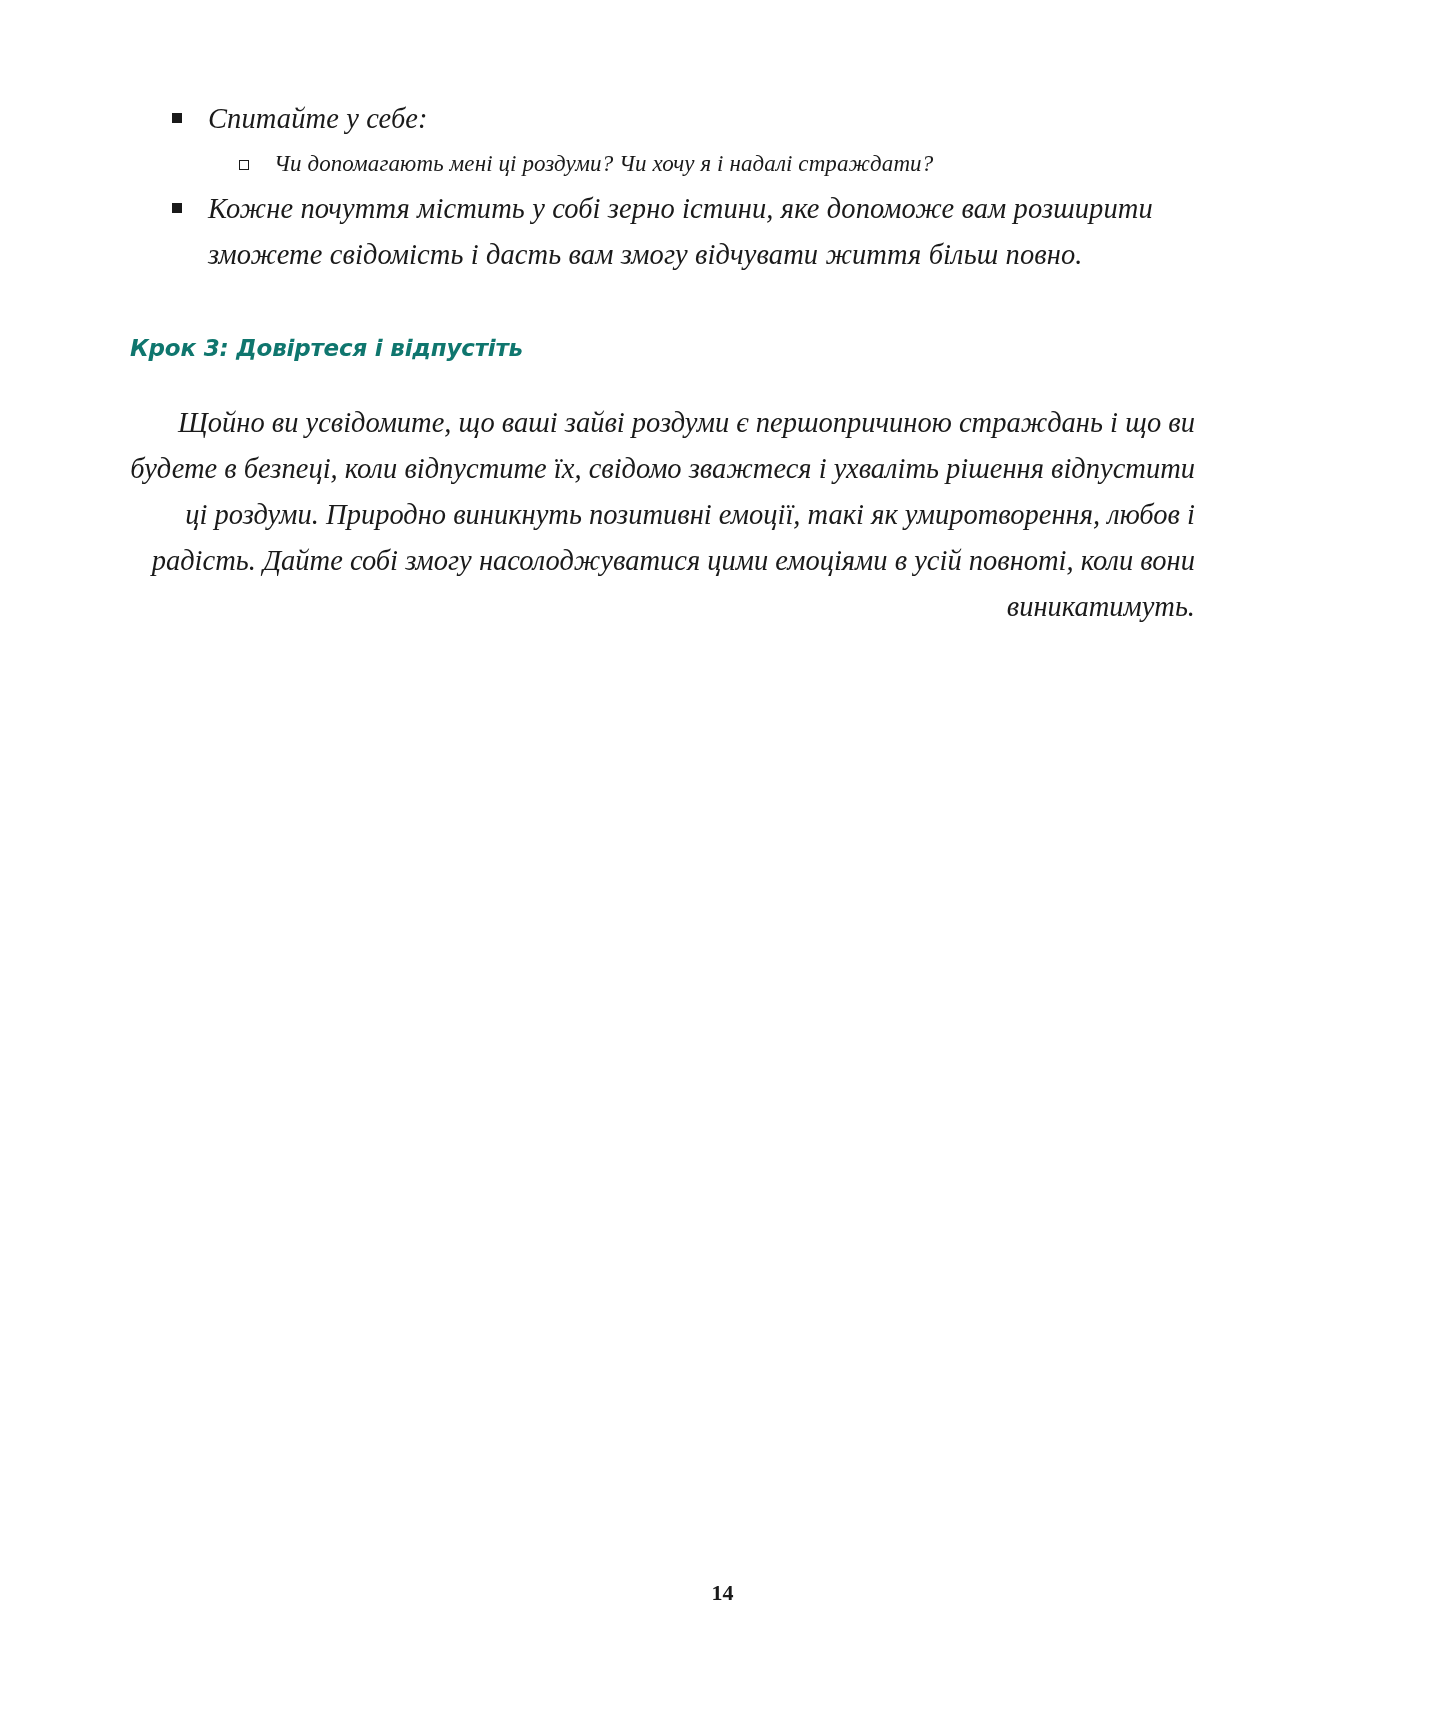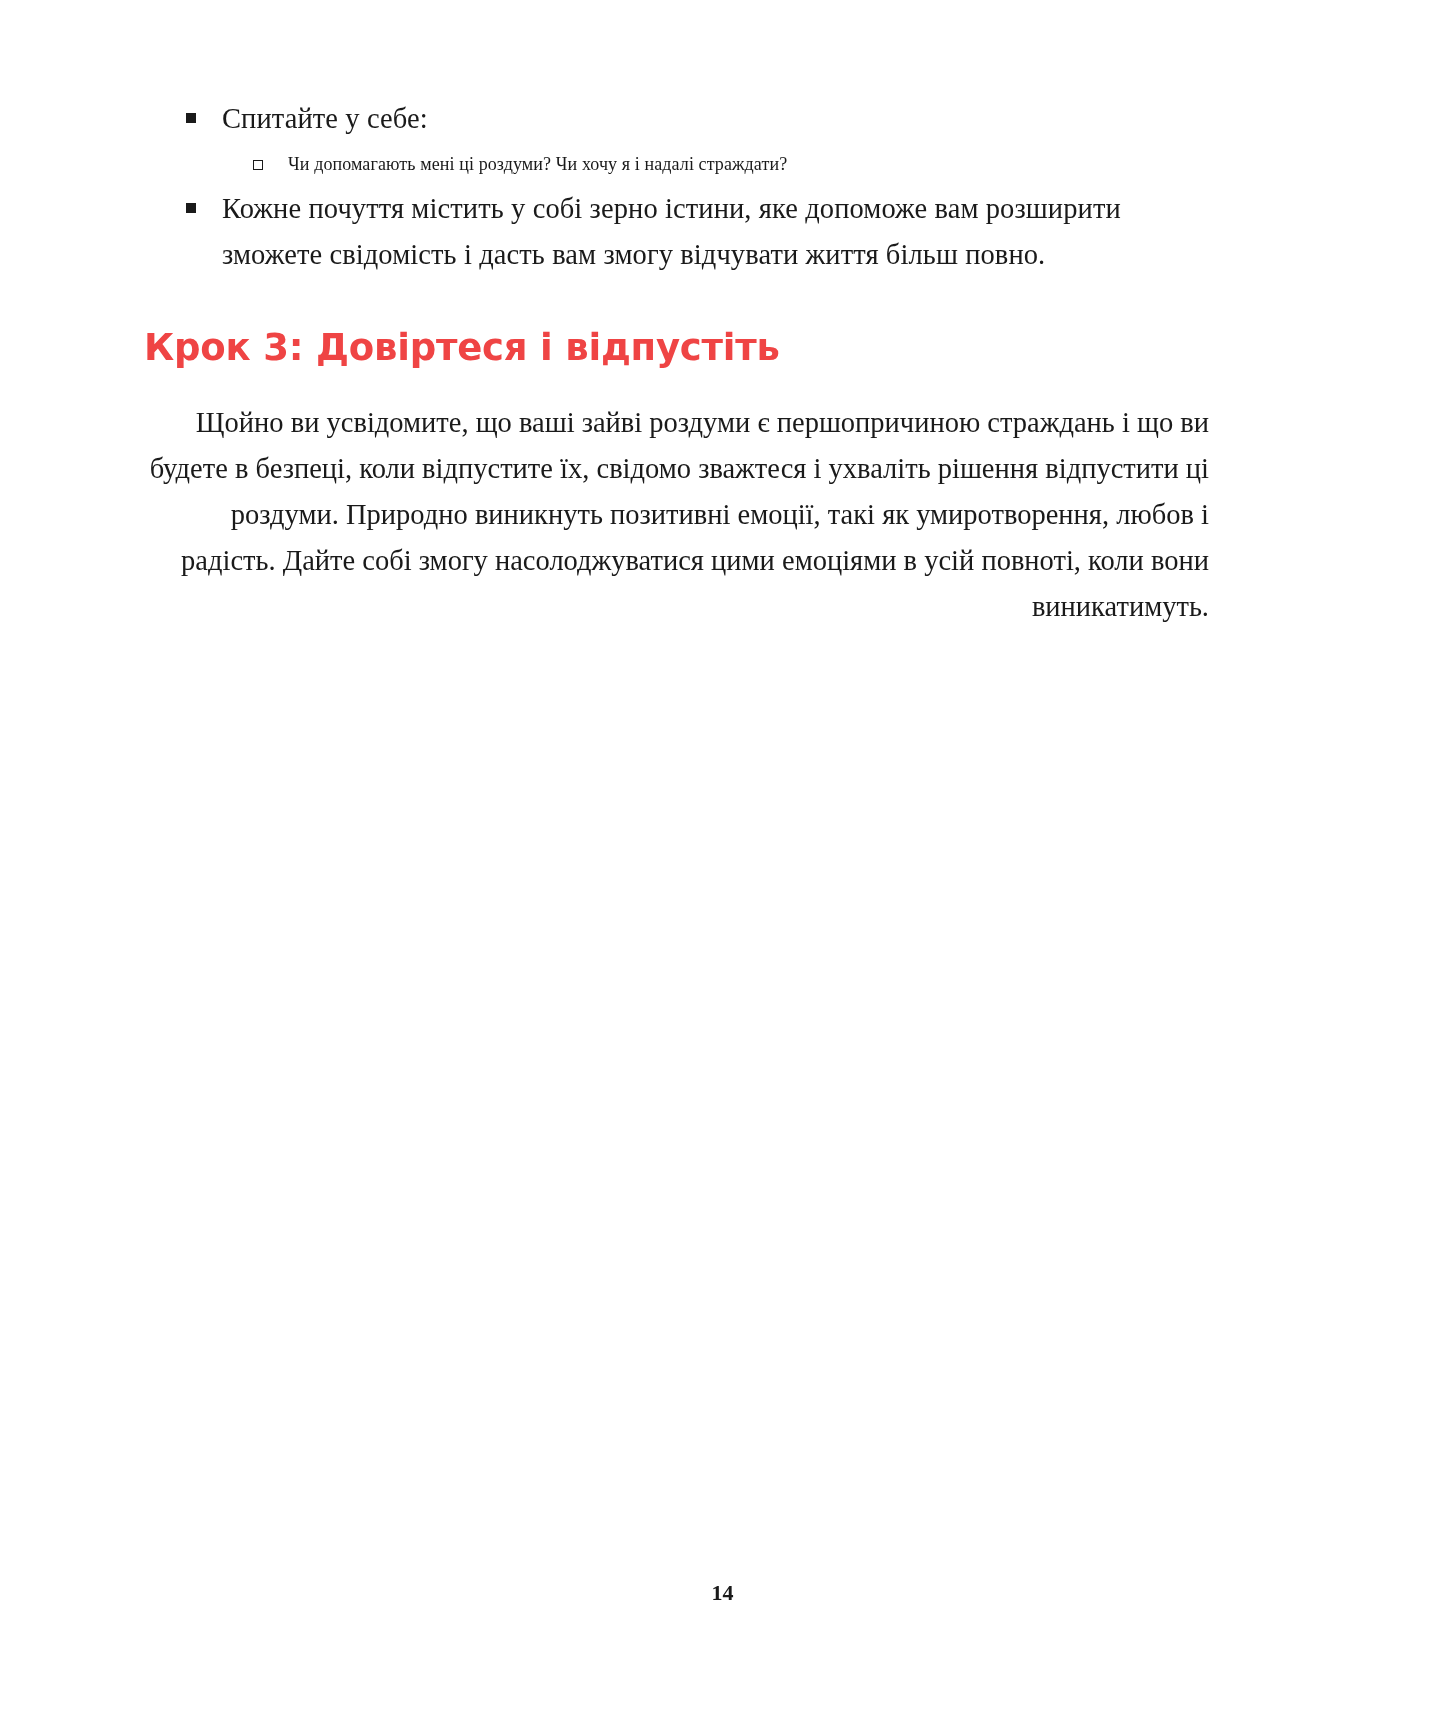--- a/index.html
+++ b/index.html
@@ -17,23 +17,24 @@
     position: relative;
     width: 1445px;
     height: 1727px;
     margin: 0 auto;
     background: #ffffff;
     overflow: hidden;
     box-sizing: border-box;
   }
   .content {
     position: absolute;
-    left: 144px;
+    left: 130px;
     top: 96px;
     width: 1075px;
+    font-style: italic;
   }
 
   
   ul.level1 {
     list-style: none;
     margin: 0;
     padding: 0;
   }
   ul.level1 > li.bullet-item {
     position: relative;
@@ -57,42 +58,42 @@
   }
 
   ul.level2 {
     list-style: none;
     margin: 0;
     padding: 0;
   }
   ul.level2 > li.subbullet-item {
     position: relative;
     padding-left: 66px;
-    font-size: 18px;
+    font-size: 23px;
     line-height: 44px;
     text-align: left;
   }
   ul.level2 > li.subbullet-item > .marker-hollow {
     position: absolute;
     left: 31px;
     top: 18px;
     width: 8px;
     height: 8px;
     border: 1.6px solid #1a1a1a;
     background: transparent;
   }
 
   
   .section-heading {
     font-family: "DejaVu Sans", "Liberation Sans", sans-serif;
     font-weight: bold;
-    font-size: 37px;
+    font-size: 23px;
     line-height: 44px;
     letter-spacing: -0.2px;
-    color: #ef4444;
+    color: #0f766e;
     margin: 48px 0 0 0;
   }
 
   
   .body-paragraph {
     font-size: 28.5px;
     line-height: 46px;
     margin: 30px 0 0 0;
     text-align: right;
     width: 1065px;

